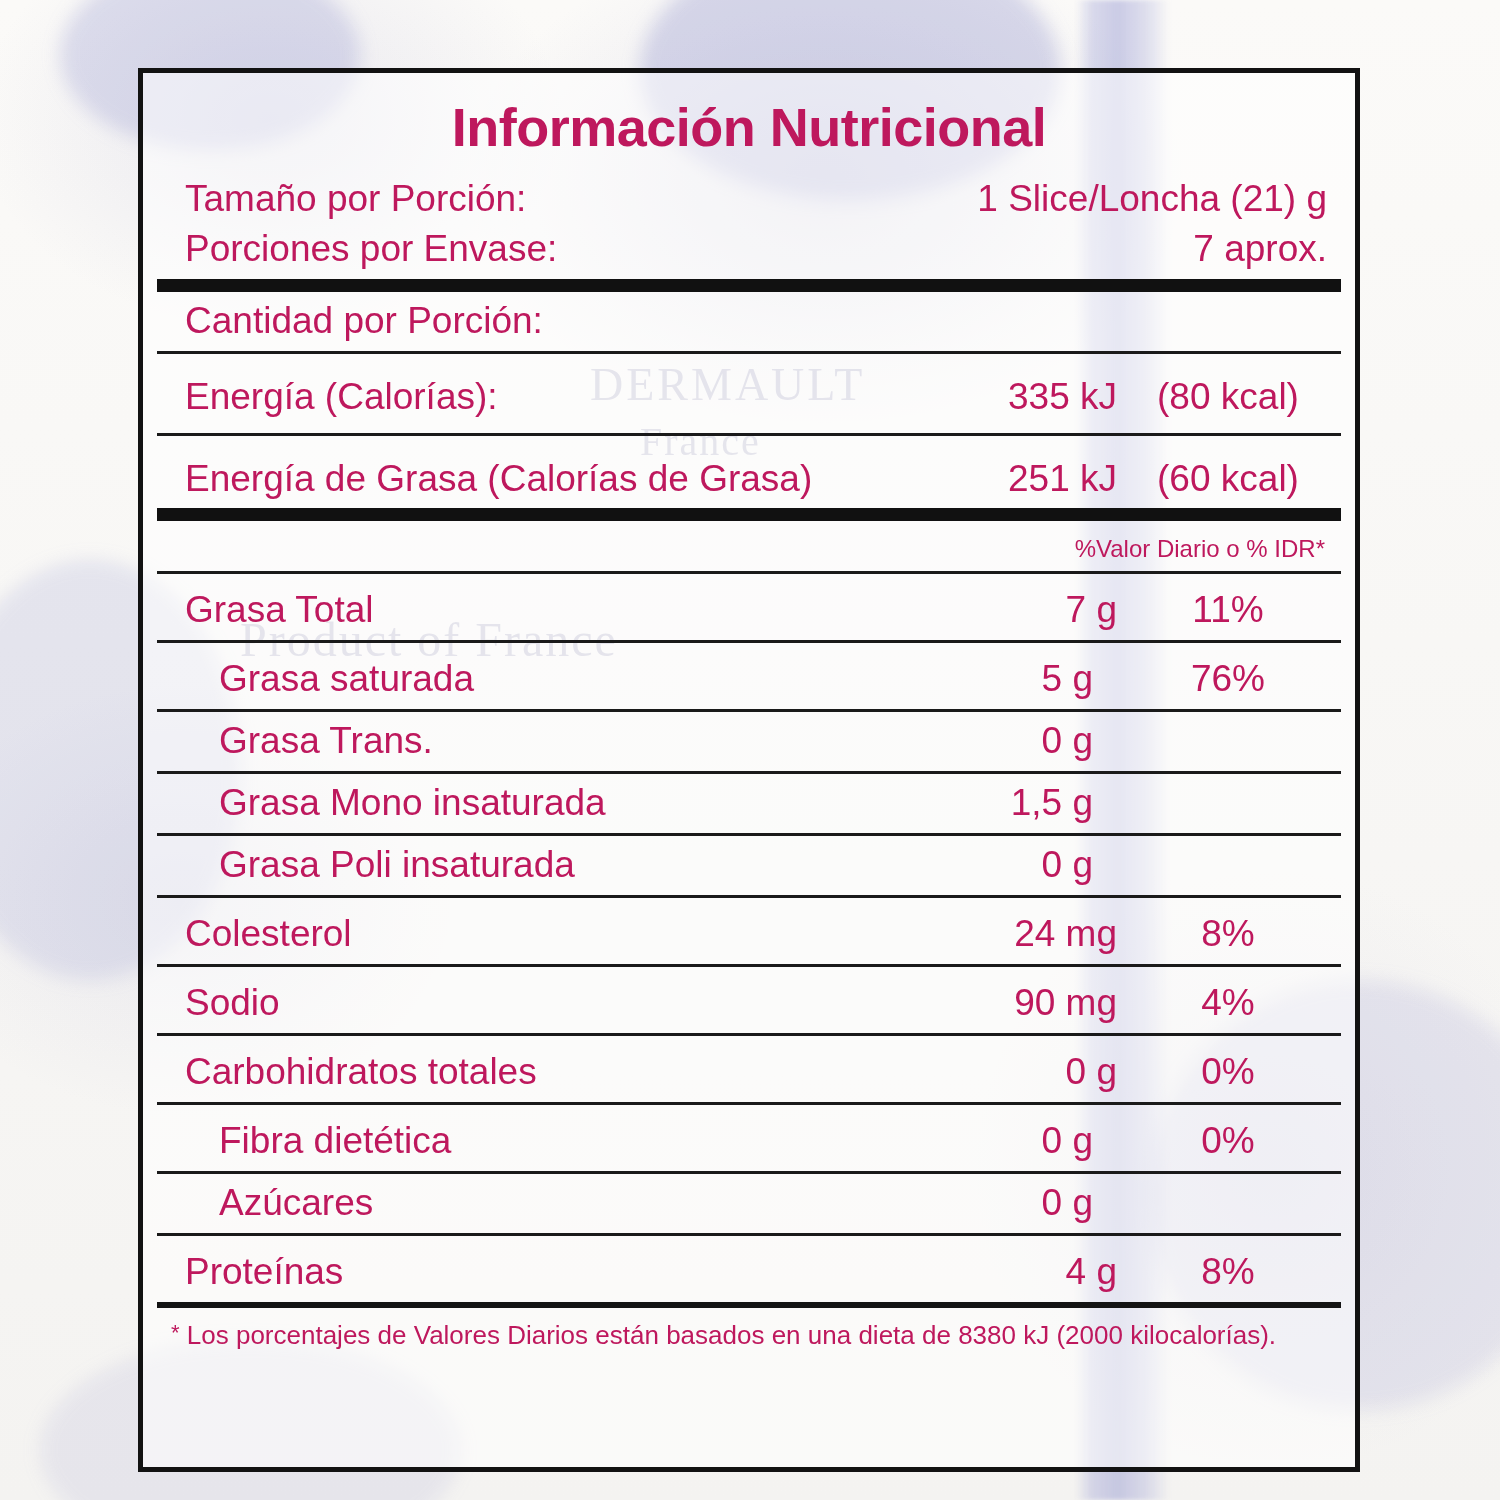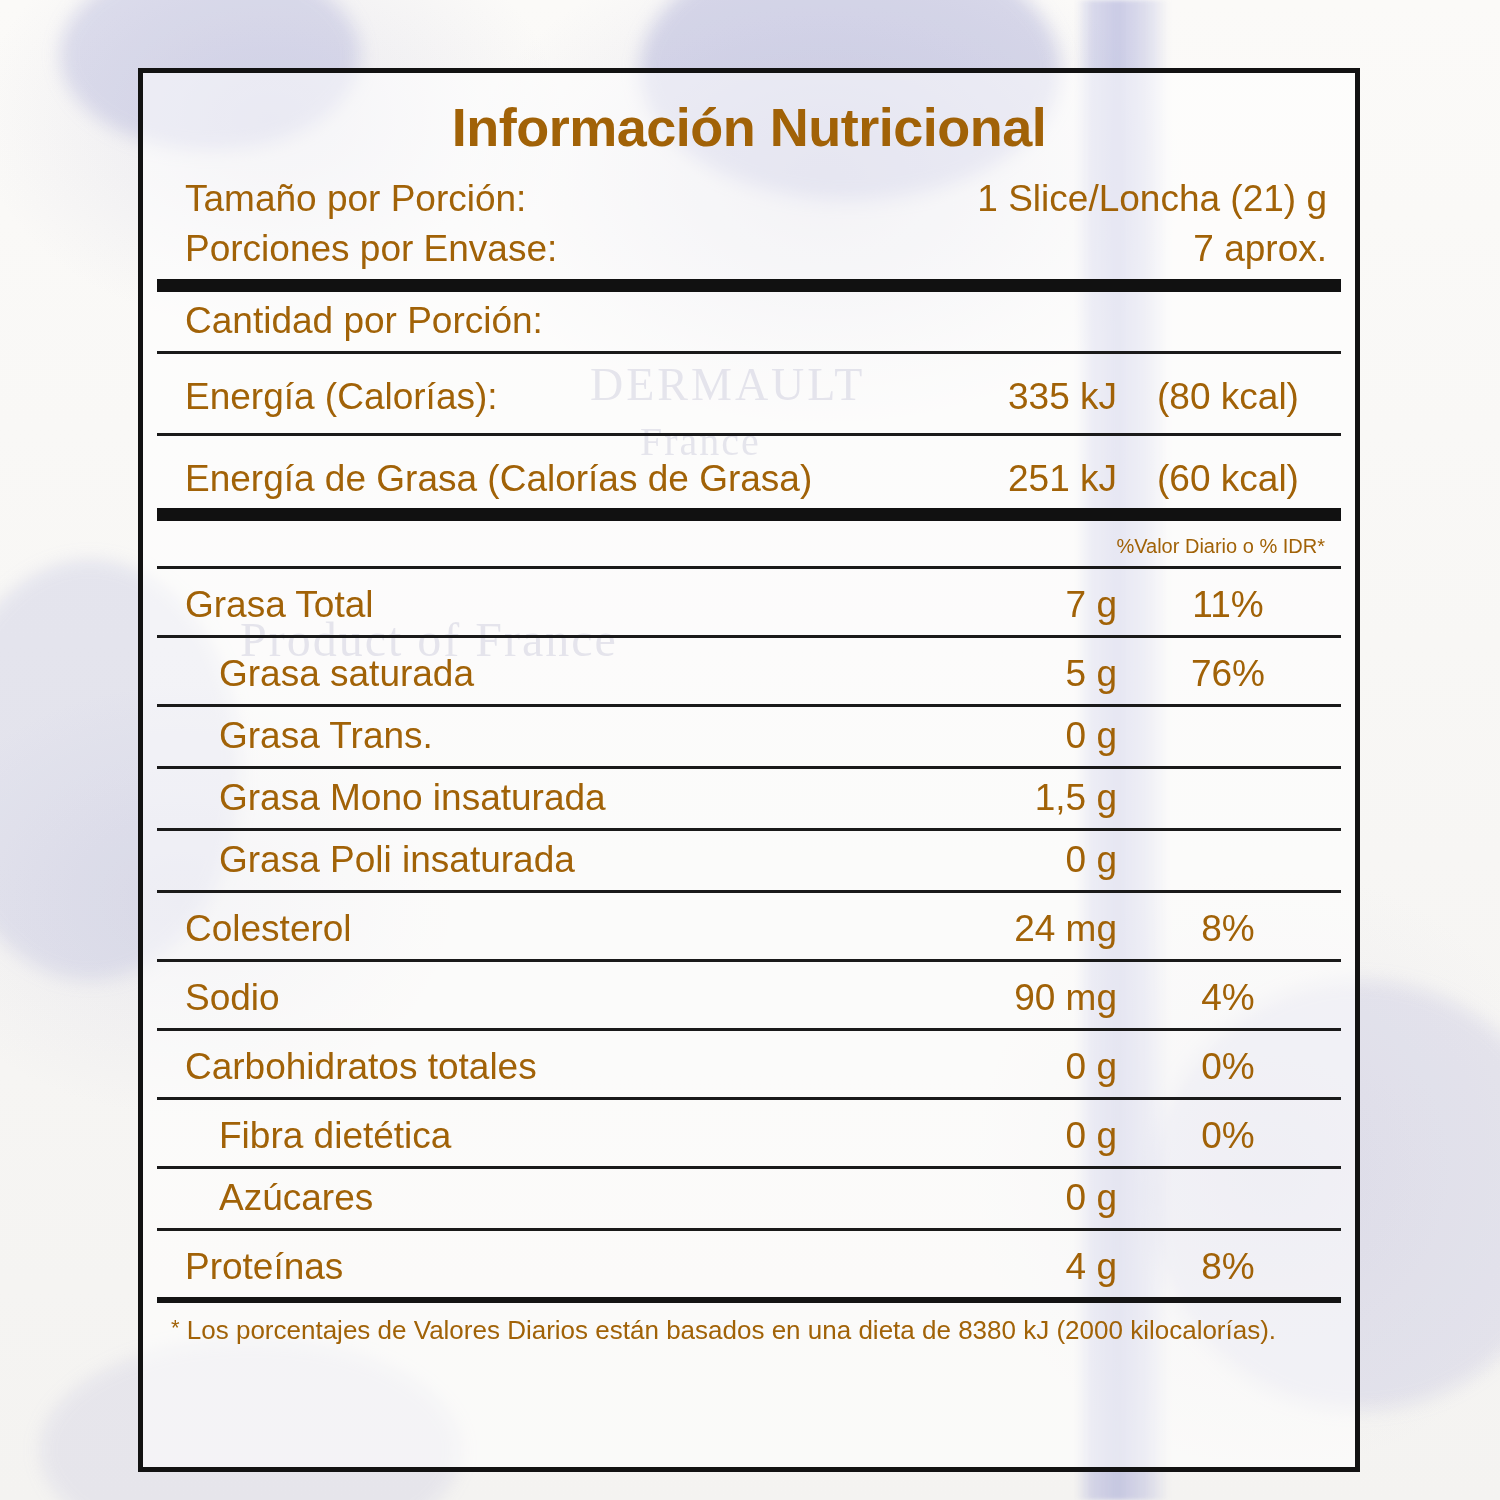--- a/index.html
+++ b/index.html
@@ -58,21 +58,21 @@
   
   .panel {
     position: absolute;
     left: 138px;
     top: 68px;
     width: 1222px;
     height: 1404px;
     border: 5px solid #121212;
     background: rgba(255,255,255,0.55);
     box-sizing: border-box;
-    color: #a16207;
+    color: #be185d;
   }
   .panel-inner {
     position: relative;
     height: 100%;
     padding: 0 14px;
     box-sizing: border-box;
   }
 
   .title {
     text-align: center;
@@ -94,30 +94,30 @@
   .row .v1 {
     flex: 0 0 200px;
     text-align: right;
     padding-right: 6px;
   }
   .row .v2 {
     flex: 0 0 210px;
     text-align: center;
     margin-top: 7px;
   }
-  .row.indent { padding-left: 62px; }
+  .row.indent { padding-left: 62px; gap: 24px; }
 
   .hr-thin { border-top: 3px solid #1a1a1a; }
   .hr-thick { border-top: 13px solid #111; }
   .hr-med { border-top: 6px solid #141414; }
 
   .dv-head {
     display: flex;
     justify-content: flex-end;
-    font-size: 20px;
+    font-size: 24px;
     padding: 14px 16px 8px 0;
   }
 
   .footnote {
     font-size: 26px;
     padding: 12px 10px 0 14px;
     line-height: 1.2;
   }
   .footnote .star { font-size: 22px; vertical-align: top; }
 </style>

